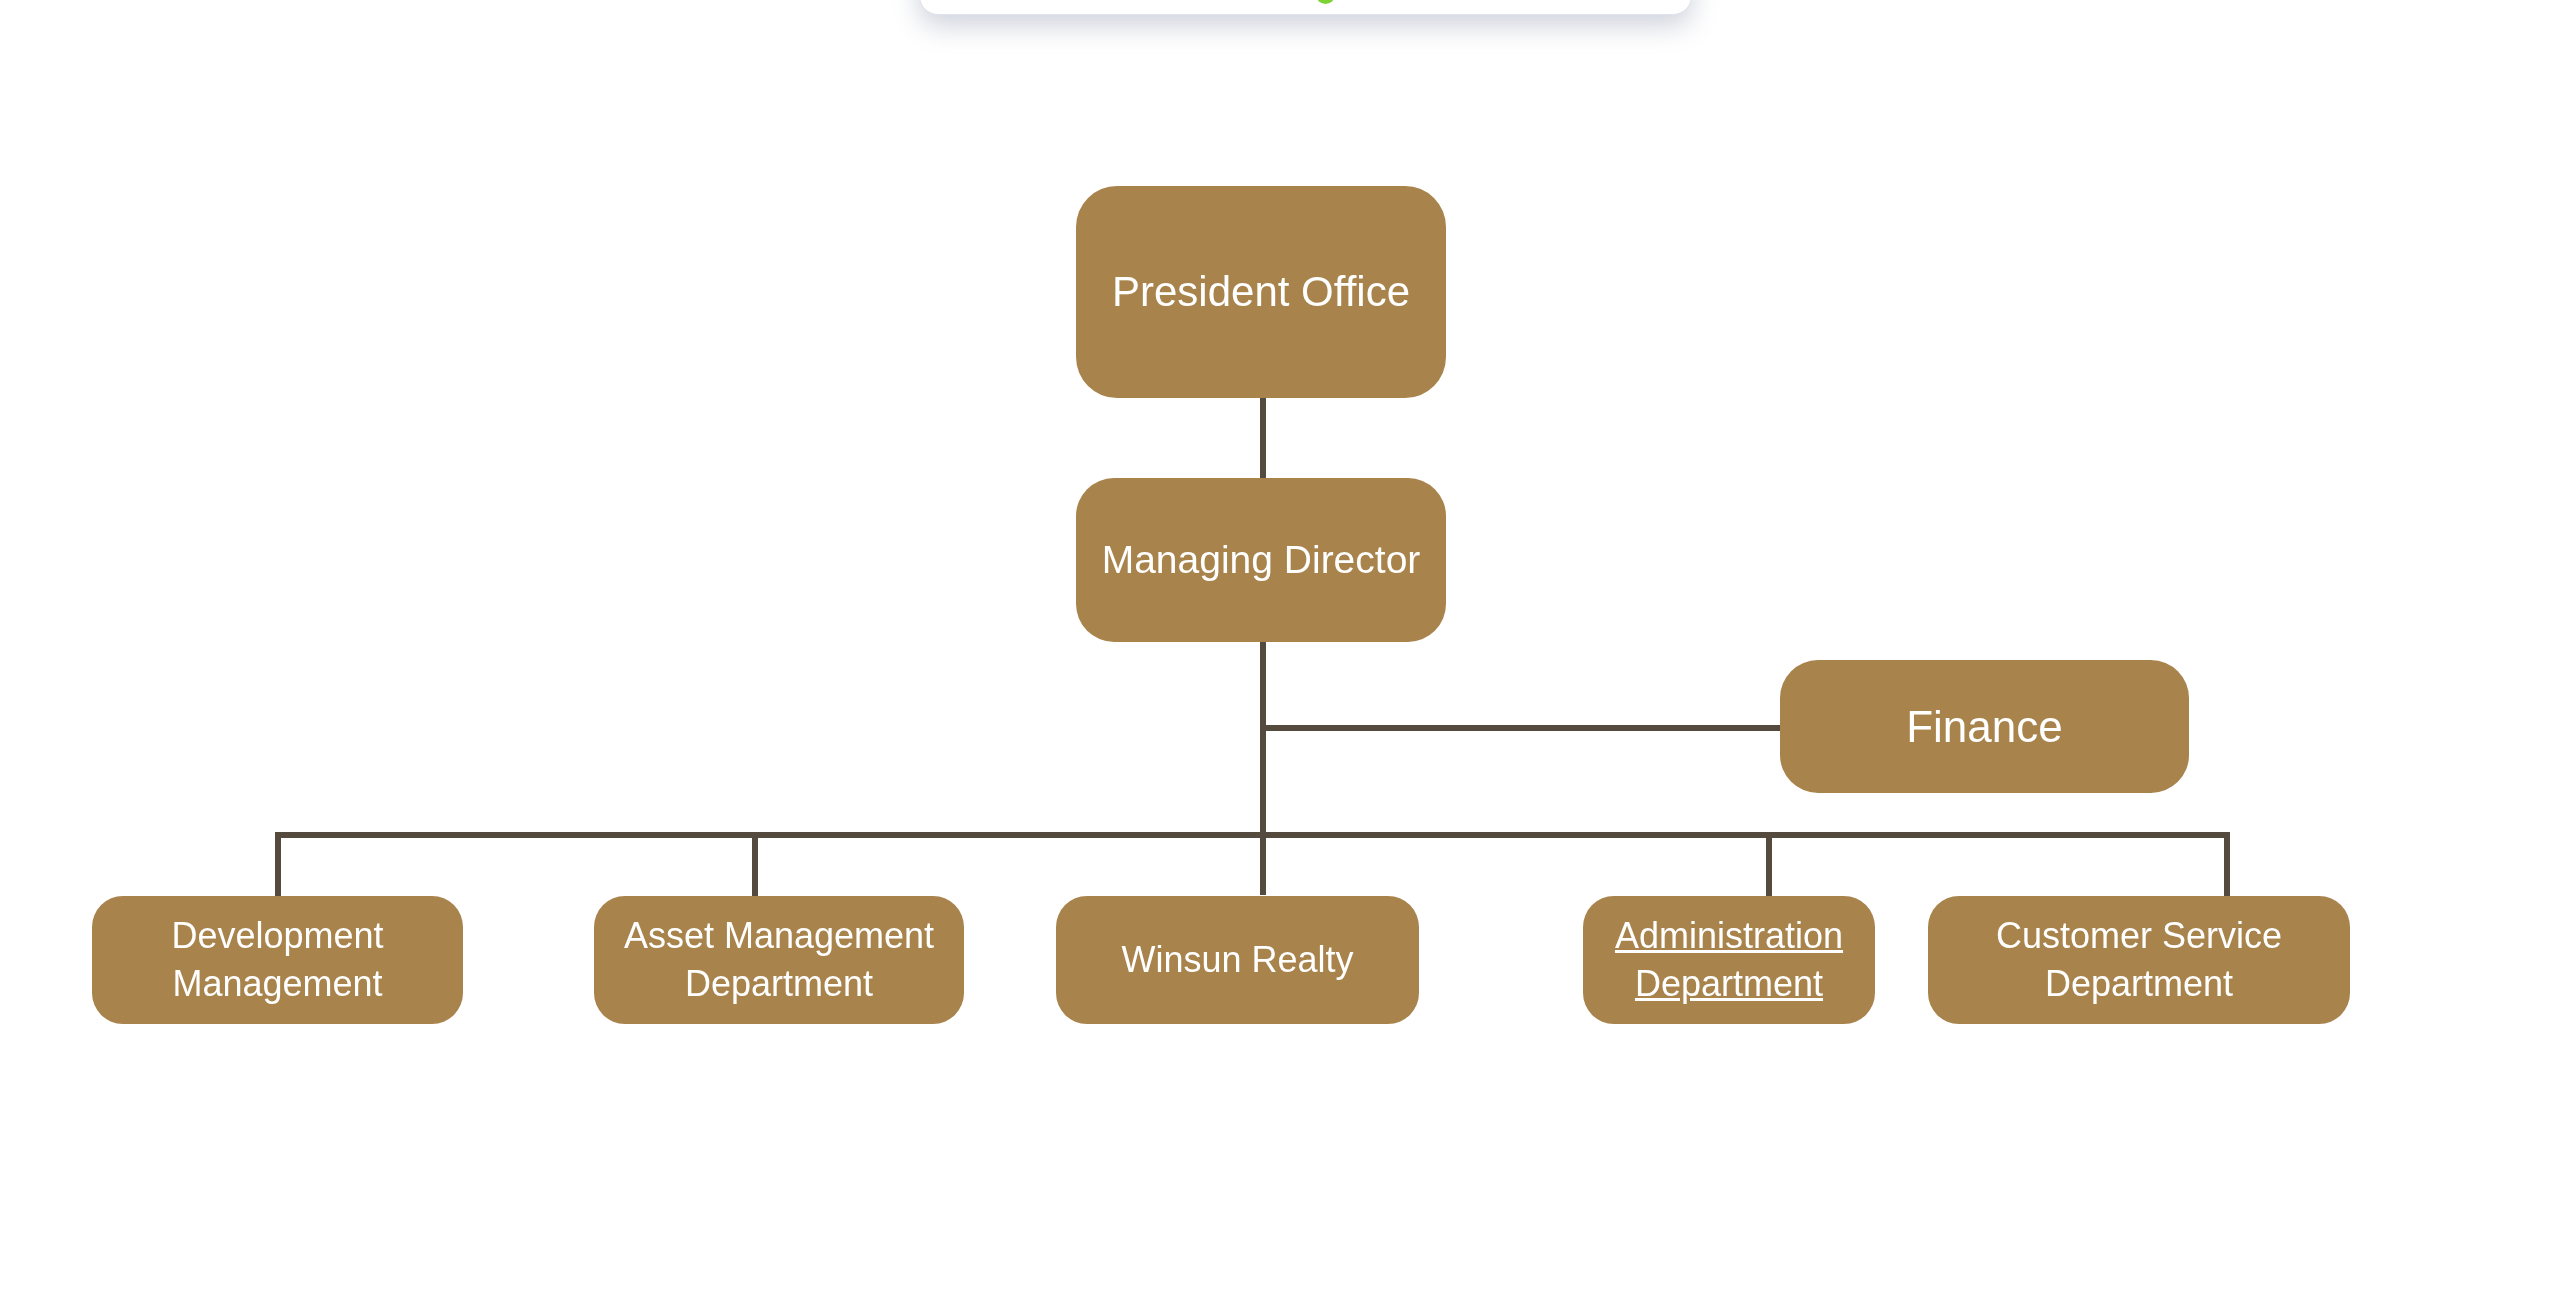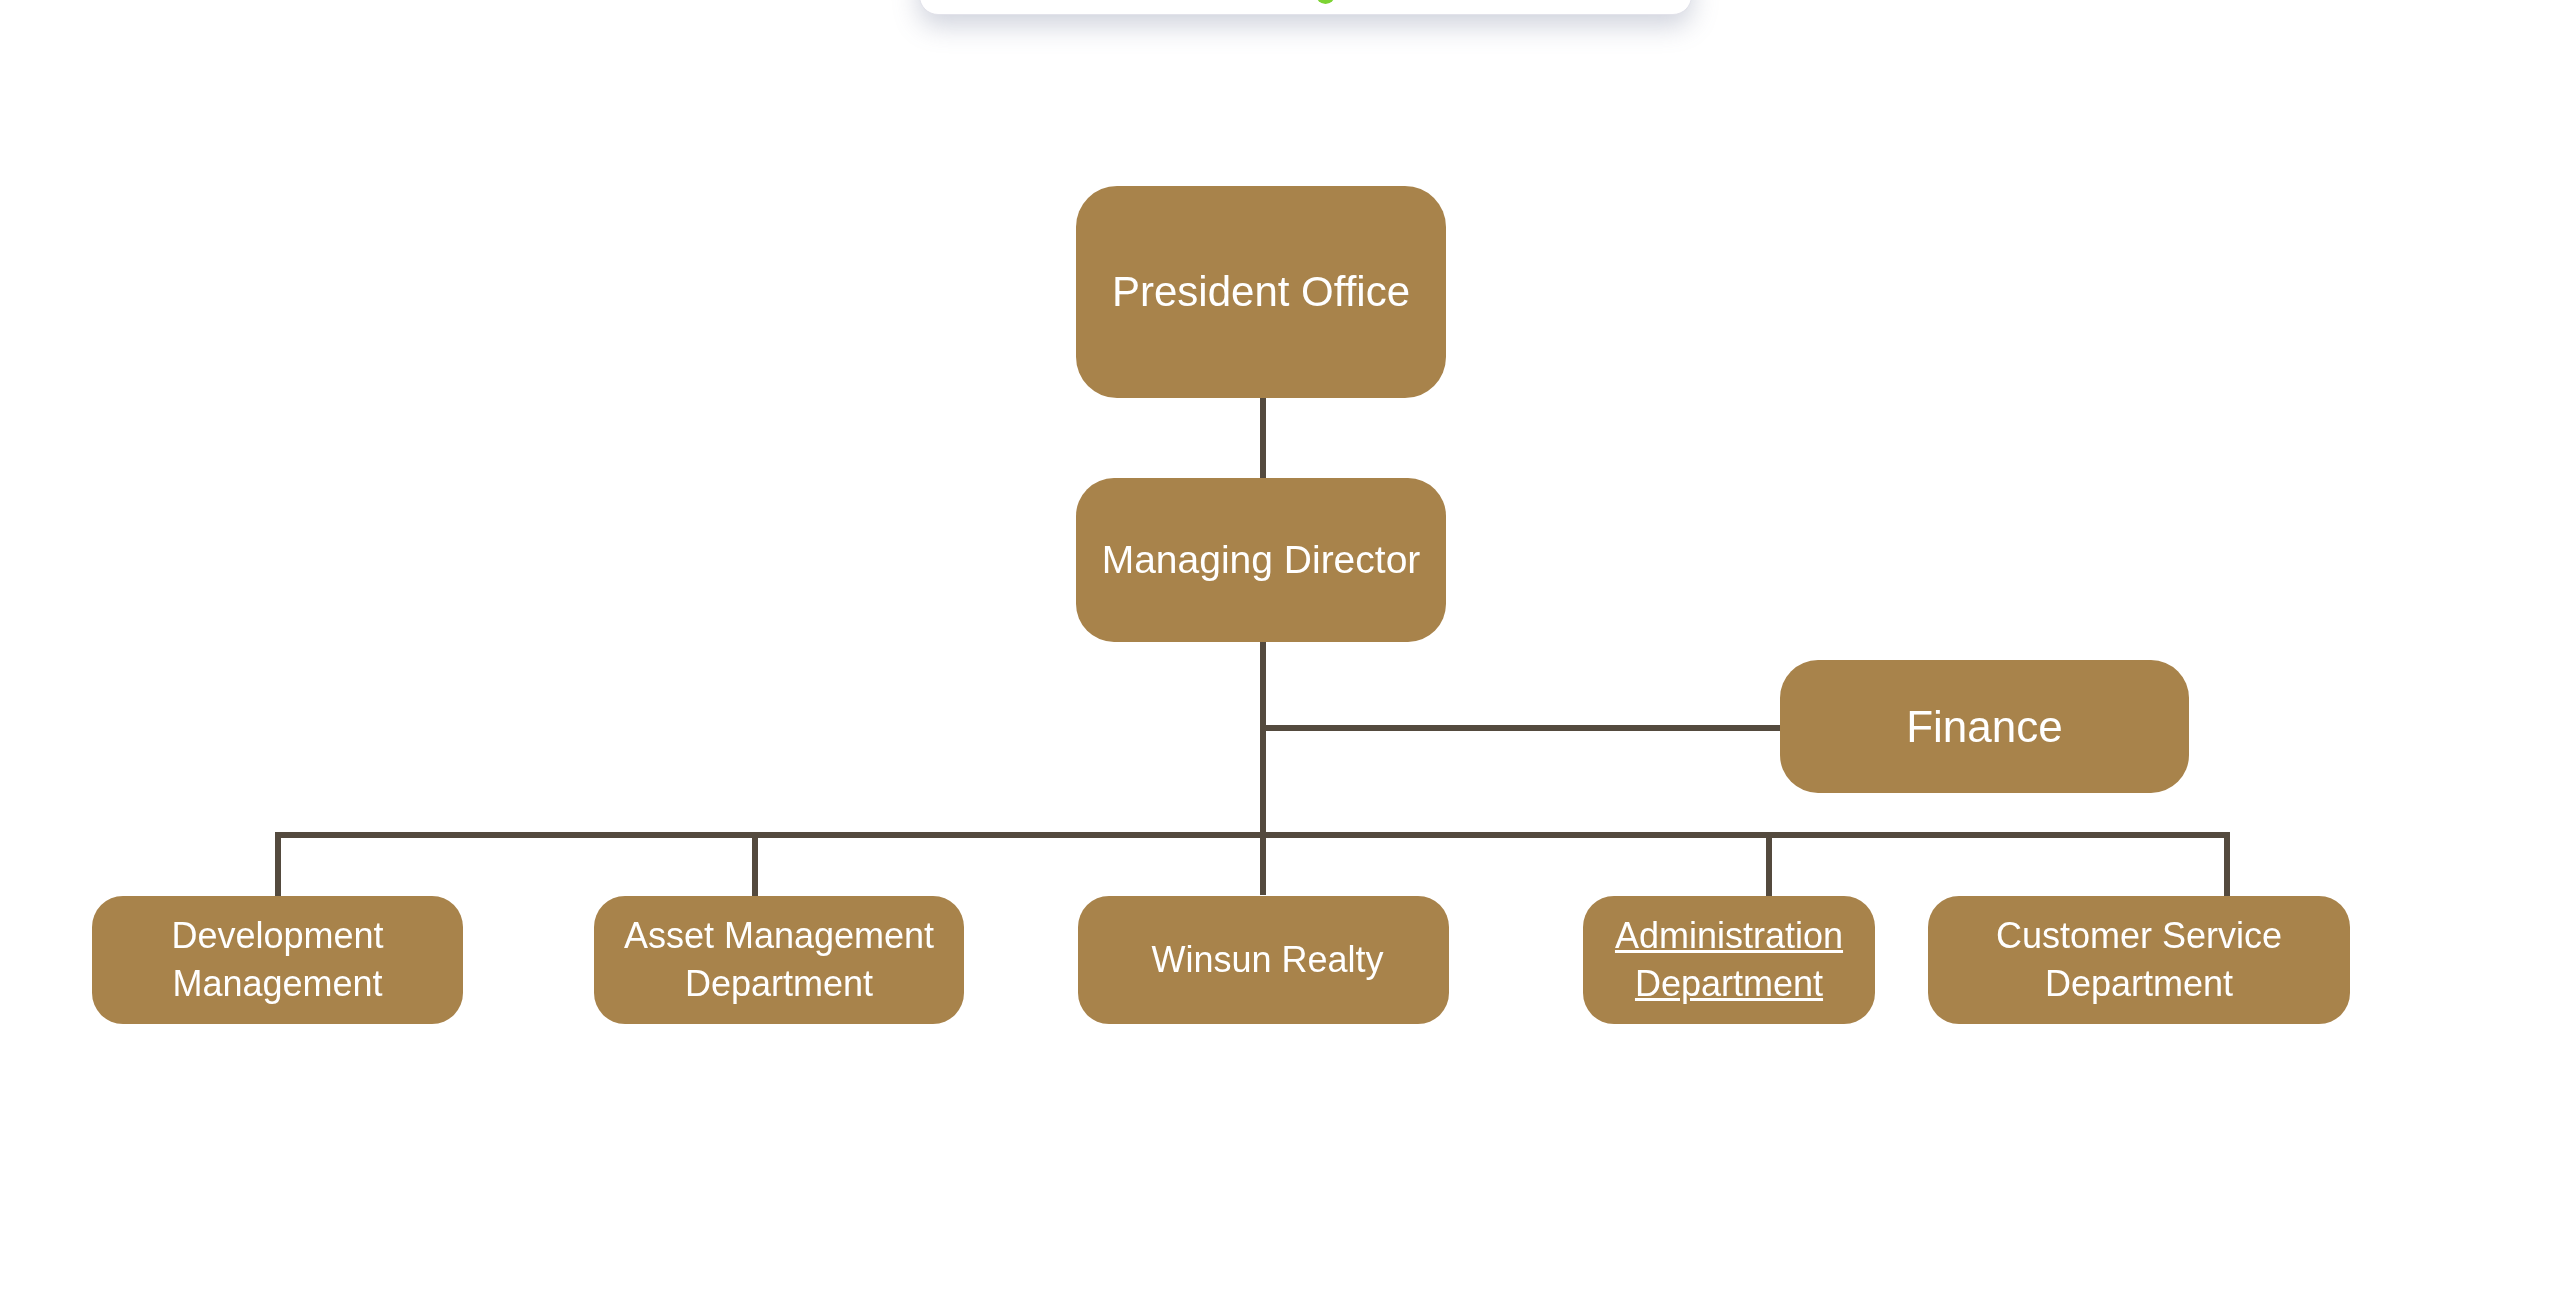--- a/index.html
+++ b/index.html
@@ -50,21 +50,21 @@
     text-align: center;
     white-space: pre-line;
     border-radius: 34px;
   }
   .node-president  { left: 1076px; top: 186px;  width: 370px; height: 212px; font-size: 42px; border-radius: 41px; }
   .node-managing   { left: 1076px; top: 478px;  width: 370px; height: 164px; font-size: 39px; border-radius: 38px; }
   .node-finance    { left: 1780px; top: 660px;  width: 409px; height: 133px; font-size: 44px; border-radius: 38px; }
   .node-bottom     { top: 896px; height: 128px; font-size: 36px; line-height: 48px; border-radius: 31px; }
   .node-development    { left: 92px;  width: 371px; }
   .node-asset          { left: 594px;  width: 370px; }
-  .node-winsun         { left: 1078px; width: 363px; padding-left: 8px; }
+  .node-winsun         { left: 1056px; width: 363px; }
   .node-administration { left: 1583px; width: 292px; text-decoration: underline; }
   .node-customer       { left: 1928px; width: 422px; }
 </style>
 </head>
 <body style="--node-fill: #A8834B; --node-text: #ffffff; --line-color: #544A3E; --dot-color: #7CD333;">
 
 <div class="canvas">
 
   <div class="toolbar-card"></div>
   <div class="status-dot"></div>

